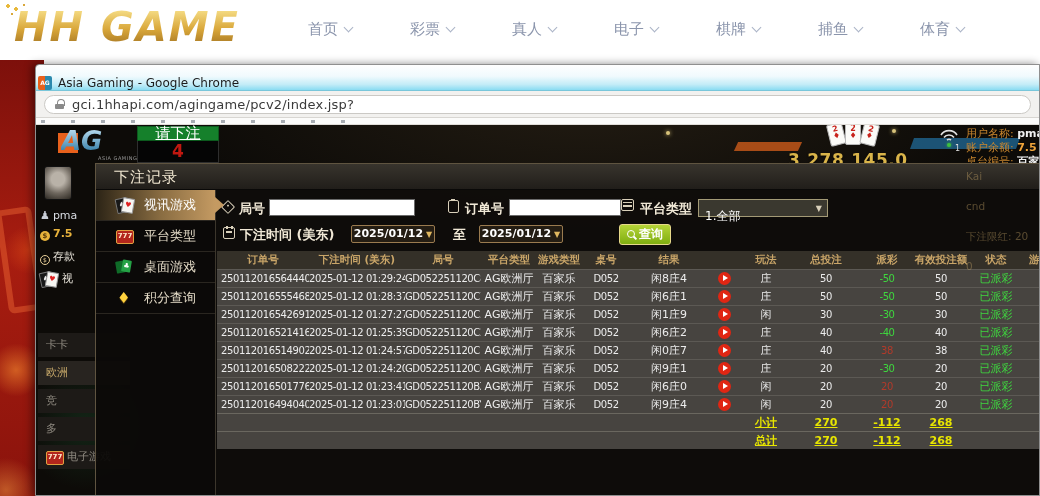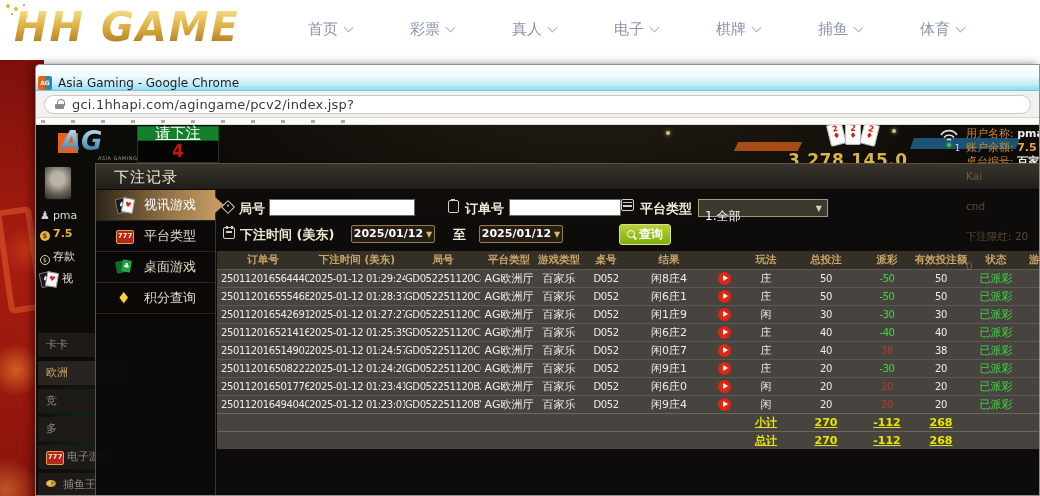--- a/index.html
+++ b/index.html
@@ -316,21 +316,20 @@
         <div class="ag-video">
             <span class="sicon cards-icon"></span>
             <span>视</span>
           </div>
         <div class="ag-menu" id="agMenu">
             <div class="ag-menu-item">卡卡</div>
             <div class="ag-menu-item lit">欧洲</div>
             <div class="ag-menu-item">竞</div>
             <div class="ag-menu-item">多</div>
             <div class="ag-menu-item"><span class="mini slot-icon"></span>电子游戏</div>
-            <div class="ag-menu-item"><span class="mini fish-icon"></span>捕鱼王</div>
           </div>
       </div>
 
       <div class="modal">
         <div class="modal-title">下注记录</div>
         <div class="modal-side" id="modalSide">
             <div class="side-item active">
               <span class="sicon cards-icon"></span>
               <span>视讯游戏</span>
             </div>

